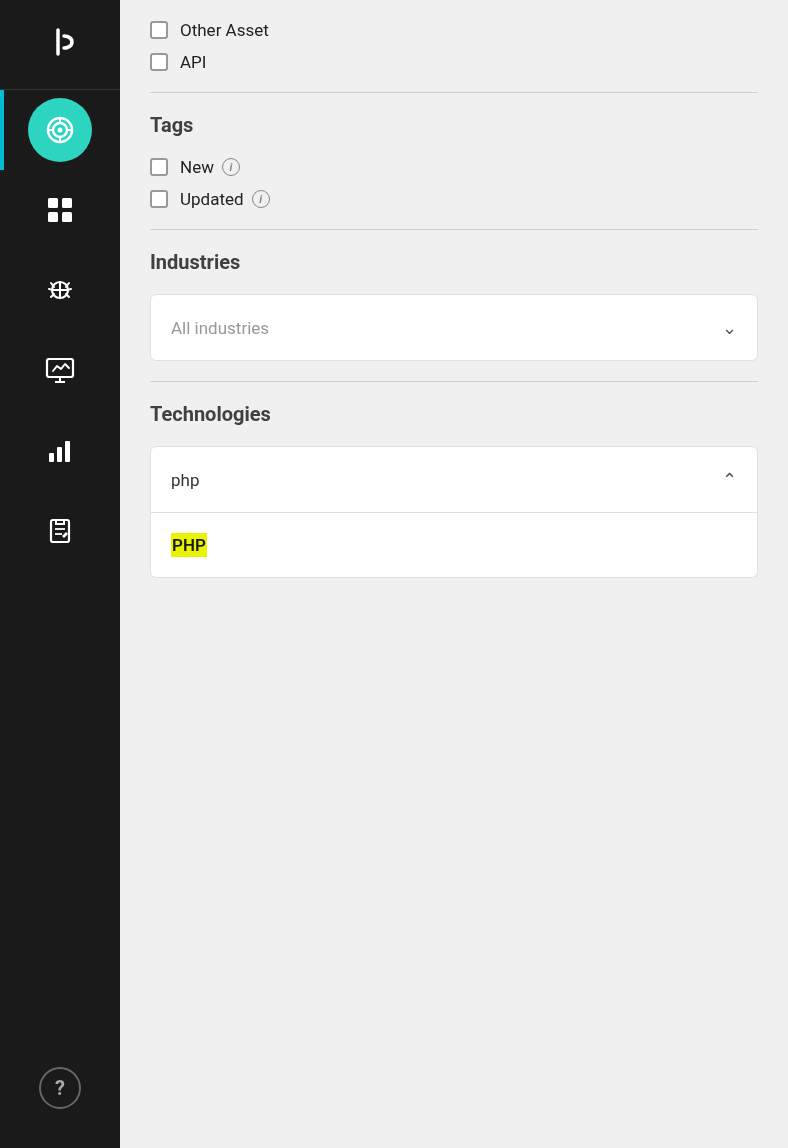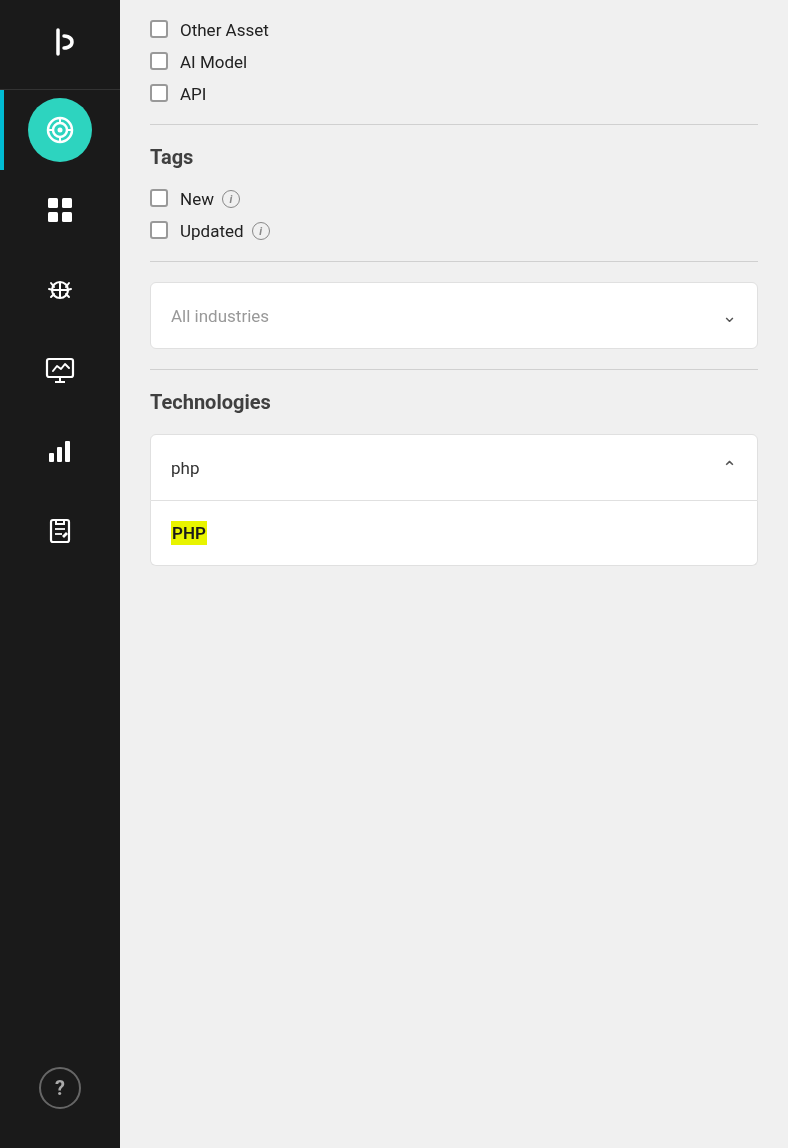--- a/index.html
+++ b/index.html
@@ -93,20 +93,21 @@
       padding: 20px 30px;
       overflow-y: auto;
     }
 
     .section {
       margin-bottom: 10px;
     }
 
     .checkbox-item {
       display: flex;
+      align-items: center;
       gap: 12px;
       margin-bottom: 12px;
     }
 
     .checkbox-item input[type="checkbox"] {
       width: 18px;
       height: 18px;
       border: 2px solid #999;
       border-radius: 3px;
       appearance: none;
@@ -338,26 +339,20 @@
 <main class="main-content">
 
   <div class="section">
     <div class="checkbox-item">
       <input type="checkbox" id="other-asset" style="">
       <label class="checkbox-label" for="other-asset">
         <span>Other Asset</span>
       </label>
     </div>
     <div class="checkbox-item">
-      <input type="checkbox" id="ai-model" style="">
-      <label class="checkbox-label" for="ai-model">
-        <span>AI Model</span>
-      </label>
-    </div>
-    <div class="checkbox-item">
       <input type="checkbox" id="api" style="">
       <label class="checkbox-label" for="api">
         <span>API</span>
       </label>
     </div>
   </div>
 
   <div class="divider"></div>
 
   <div class="section">
@@ -376,20 +371,21 @@
       <label class="checkbox-label" for="updated-tag">
         <span>Updated</span>
         <span class="info-icon">i</span>
       </label>
     </div>
   </div>
 
   <div class="divider"></div>
 
   <div class="section">
+    <div class="section-title">Industries</div>
 
     <div class="dropdown-wrapper">
       <div class="dropdown-box">
         <span>All industries</span>
         <span class="chevron-down">⌄</span>
       </div>
     </div>
   </div>
 
   <div class="divider"></div>

